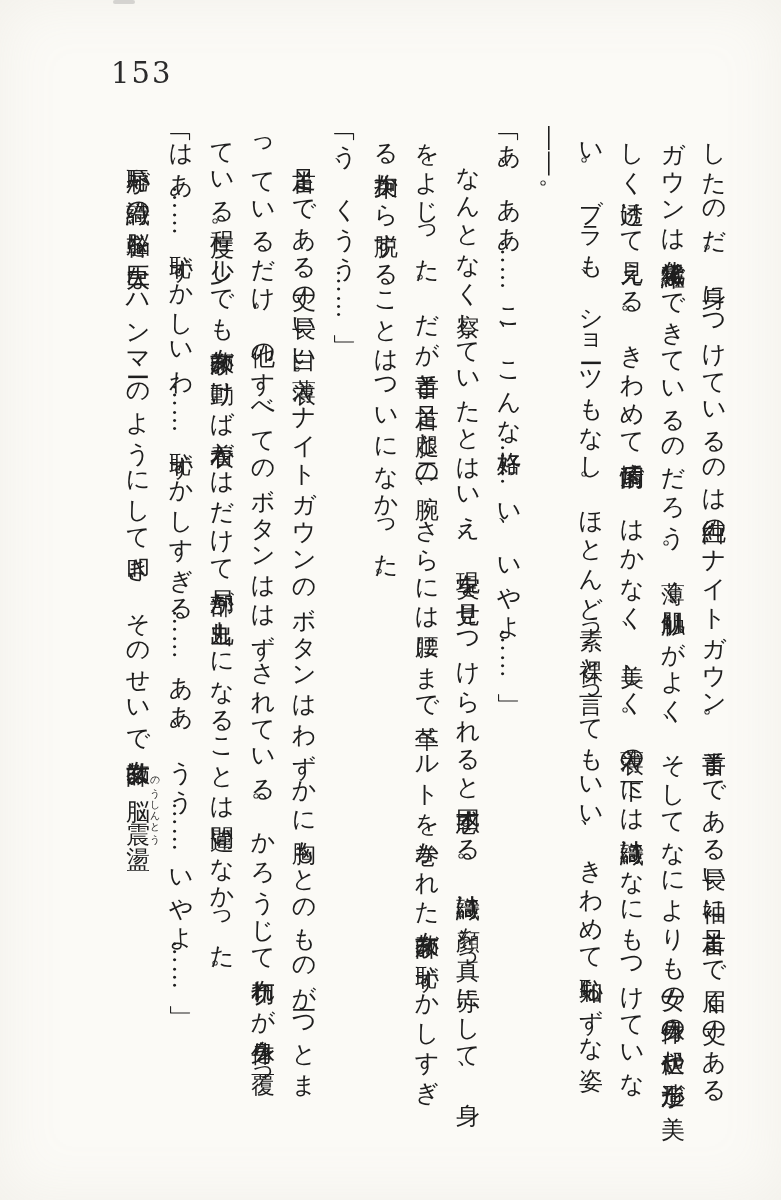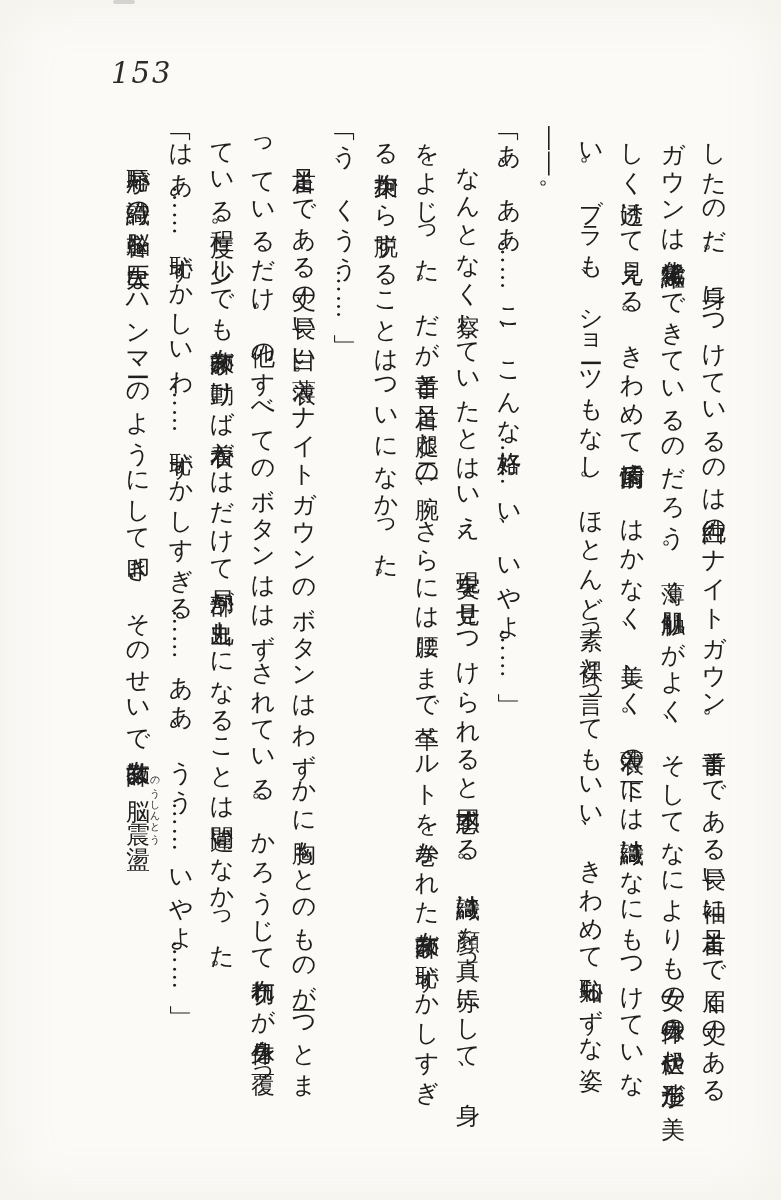--- a/index.html
+++ b/index.html
@@ -18,21 +18,20 @@
     position: absolute;
     inset: 0;
     
     box-shadow: inset 0 0 60px rgba(180,175,160,0.12);
   }
   .page-number {
     position: absolute;
     top: 56px;
     left: 111px;
     font-size: 29px;
-    font-style: italic;
     color: #2b2b2b;
     letter-spacing: 2px;
     font-family: "DejaVu Serif", "Liberation Serif", serif;
   }
   .text-block {
     position: absolute;
     top: 126px;
     right: 47px;
     height: 972px;
     writing-mode: vertical-rl;

